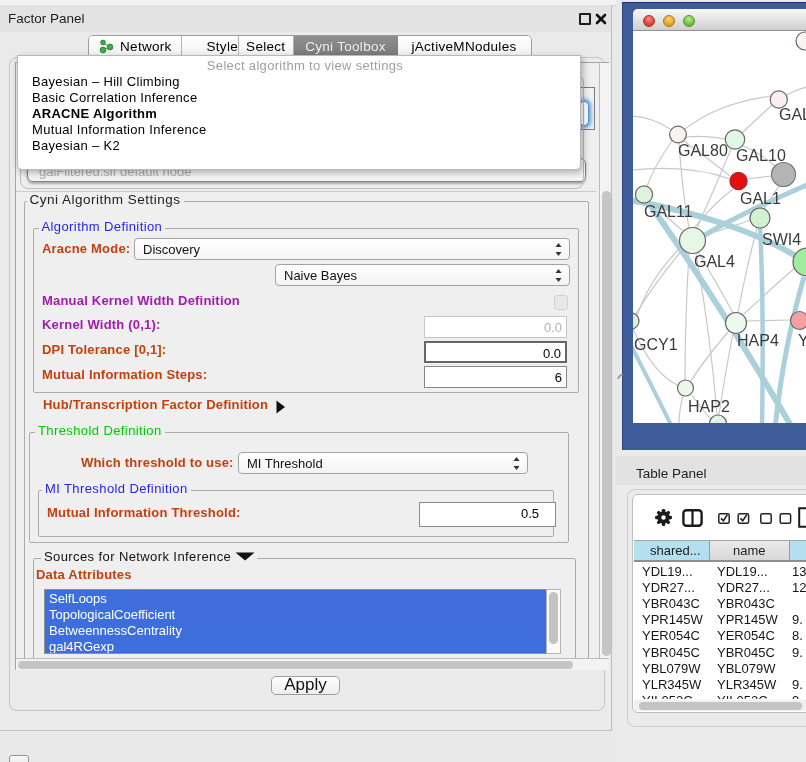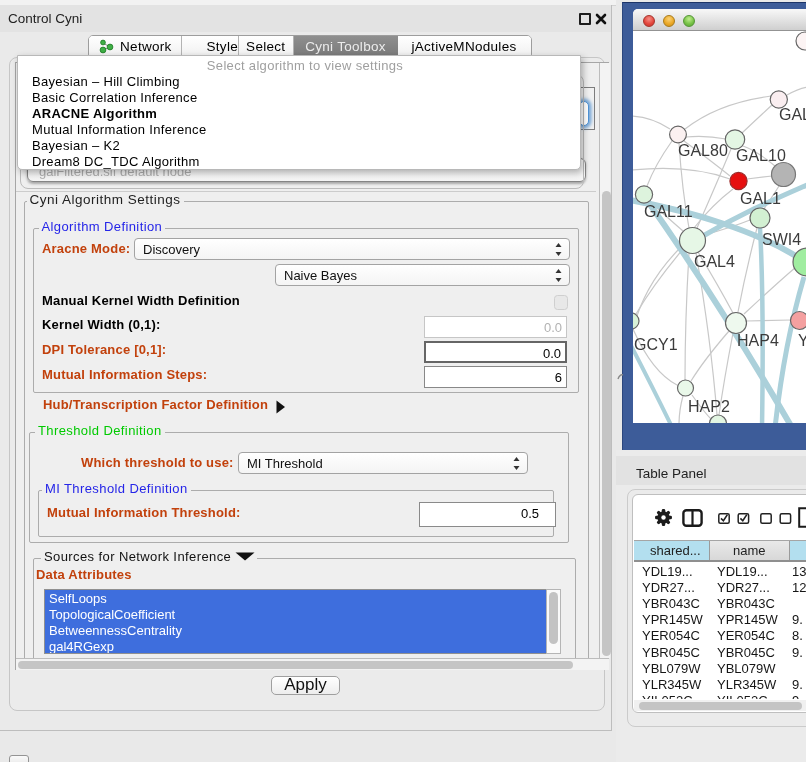--- a/index.html
+++ b/index.html
@@ -1,37 +1,37 @@
 <!DOCTYPE html>
 <html><head>
 <meta charset="utf-8">
 <style>
 html,body{margin:0;padding:0;}
 body{width:806px;height:762px;overflow:hidden;position:relative;background:#e9e9e9;
  font-family:"Liberation Sans",sans-serif;-webkit-font-smoothing:antialiased;}
 .abs{position:absolute;}
 .lbl{font-weight:bold;font-size:13px;letter-spacing:0.2px;color:#c2410c;white-space:nowrap;}
-.glbl{font-weight:bold;font-size:13px;letter-spacing:0.2px;color:#000000;white-space:nowrap;}
+.glbl{font-weight:bold;font-size:13px;letter-spacing:0.2px;color:#a21caf;white-space:nowrap;}
 .group{position:absolute;border:1px solid #acacac;border-radius:2px;}
 .gtitle{position:absolute;top:-10px;background:#efefef;padding:0 3px;font-size:13px;letter-spacing:0.4px;white-space:nowrap;}
 .combo{position:absolute;height:22px;border:1px solid #a3a3a3;border-radius:4px;
  background:linear-gradient(#ffffff,#f4f4f4);box-sizing:border-box;}
 .combo .ct{position:absolute;left:8px;top:3px;font-size:13px;color:#111;white-space:nowrap;}
 .spin{position:absolute;right:7px;top:4px;width:7px;height:13px;}
 .field{position:absolute;background:#fff;box-sizing:border-box;font-size:13px;
  text-align:right;padding:3px 4px 0 0;}
 </style>
 </head>
 <body>
 
 <div class="abs" style="left:0;top:0;width:616px;height:5px;background:#f2f2f2;border-bottom:1px solid #d2d2d2;"></div>
 <div class="abs" id="cpwin" style="left:0;top:5px;width:612px;height:726px;background:#eaeaea;border-right:1px solid #bdbdbd;border-bottom:1px solid #bdbdbd;box-sizing:border-box;">
 
   <div class="abs" style="left:0;top:0;width:611px;height:27px;background:#e3e3e3;">
-    <div class="abs" style="left:8px;top:6px;font-size:13.5px;color:#222;">Control Cyni</div>
+    <div class="abs" style="left:8px;top:6px;font-size:13.5px;color:#222;">Factor Panel</div>
 
     <div class="abs" style="left:579px;top:8px;width:8px;height:8px;border:2px solid #1d1d1d;border-radius:1px;"></div>
 
     <svg class="abs" style="left:595px;top:8px;" width="12" height="12" viewBox="0 0 12 12">
       <path d="M2 2 L10 10 M10 2 L2 10" stroke="#111" stroke-width="2.6" stroke-linecap="round"></path>
     </svg>
   </div>
 
   <div class="abs" style="left:9px;top:52px;width:596px;height:654px;background:#ebebeb;border:1px solid #c6c6c6;border-radius:8px;box-sizing:border-box;"></div>
 
@@ -127,21 +127,20 @@
   </div>
 
   <div class="abs" style="left:17px;top:50px;width:564px;height:115px;background:#ffffff;border:1px solid #b8b8b8;border-radius:0 0 5px 5px;box-shadow:2px 3px 7px rgba(0,0,0,0.3);box-sizing:border-box;font-size:13px;letter-spacing:0.32px;line-height:16px;z-index:50;">
     <div style="padding-top:2px;margin-left:12px;">
       <div style="color:#9f9f9f;text-align:center;">Select algorithm to view settings</div>
       <div style="padding-left:2px;">Bayesian – Hill Climbing</div>
       <div style="padding-left:2px;">Basic Correlation Inference</div>
       <div style="padding-left:2px;font-weight:bold;">ARACNE Algorithm</div>
       <div style="padding-left:2px;">Mutual Information Inference</div>
       <div style="padding-left:2px;">Bayesian – K2</div>
-      <div style="padding-left:2px;">Dream8 DC_TDC Algorithm</div>
     </div>
   </div>
 
   <div class="abs" style="left:271px;top:671px;width:67px;height:17px;background:linear-gradient(#ffffff,#ededed);border:1px solid #9f9f9f;border-radius:5px;text-align:center;font-size:17px;color:#111;line-height:16px;">Apply</div>
 
 </div>
 
 <div class="abs" style="left:88px;top:35px;height:22px;display:flex;border:1px solid #9d9d9d;border-radius:5px;overflow:hidden;background:#fff;font-size:13.5px;letter-spacing:0.3px;">
   <div style="width:82px;line-height:21px;background:linear-gradient(#ffffff,#efefef);border-right:1px solid #b3b3b3;padding-left:10px;">
     <svg width="15" height="15" viewBox="0 0 15 15" style="vertical-align:-3px;">

